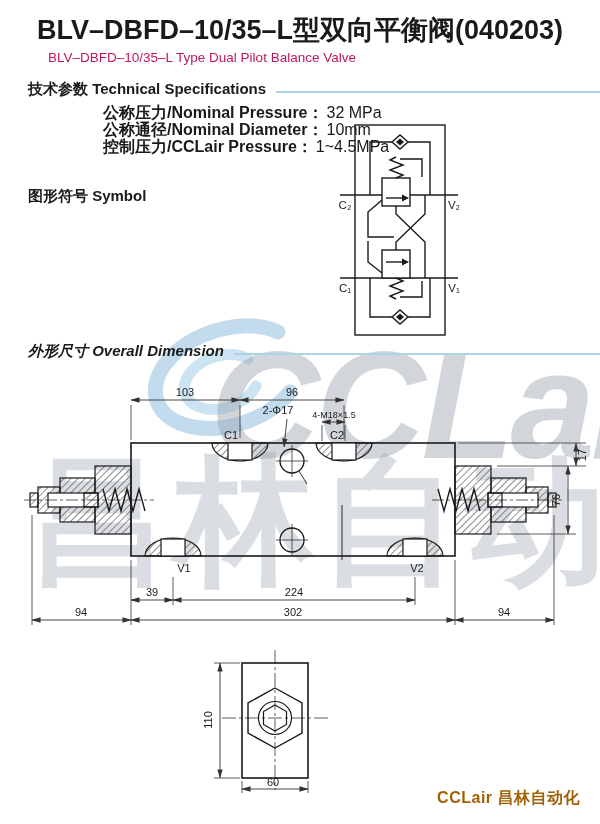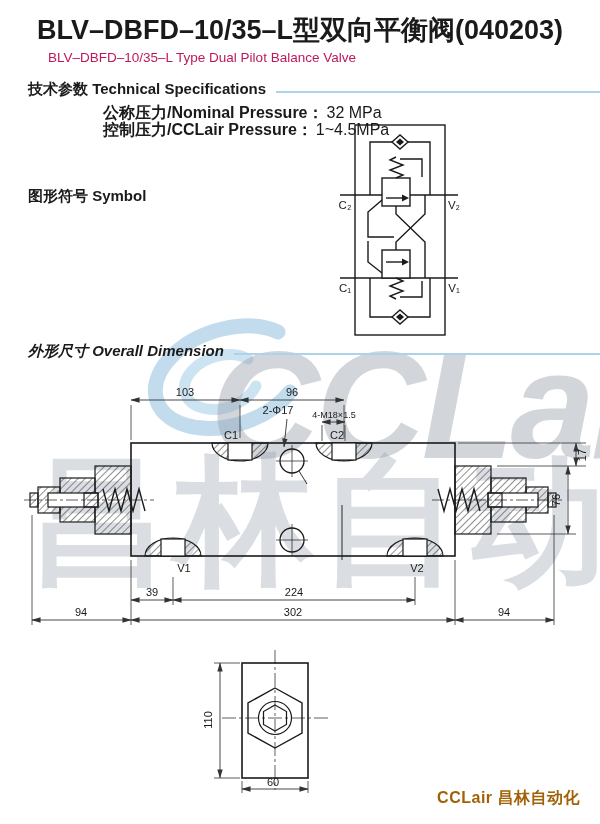--- a/index.html
+++ b/index.html
@@ -40,20 +40,21 @@
 
 <div class="abs title">BLV–DBFD–10/35–L型双向平衡阀(040203)</div>
 <div class="abs subtitle">BLV–DBFD–10/35–L Type Dual Pilot Balance Valve</div>
 
 <div class="abs sec-head" style="top:80px;">
   <span>技术参数 Technical Specifications</span>
   <span class="rule"></span>
 </div>
 <div class="abs specs">
   <div class="row"><span class="lab">公称压力/Nominal Pressure：</span><span class="val">32 MPa</span></div>
+  <div class="row"><span class="lab">公称通径/Nominal Diameter：</span><span class="val">10mm</span></div>
   <div class="row"><span class="lab">控制压力/CCLair Pressure：</span><span class="val">1~4.5MPa</span></div>
 </div>
 
 <div class="abs sec-head no-rule" style="top:187px;align-items:center;">
   <span>图形符号 Symbol</span>
 
 </div>
 
 <svg class="abs z1" style="left:330px;top:115px;" width="140" height="230" viewBox="0 0 140 230">
   <g fill="none" stroke="#1a1a1a" stroke-width="1.4">

